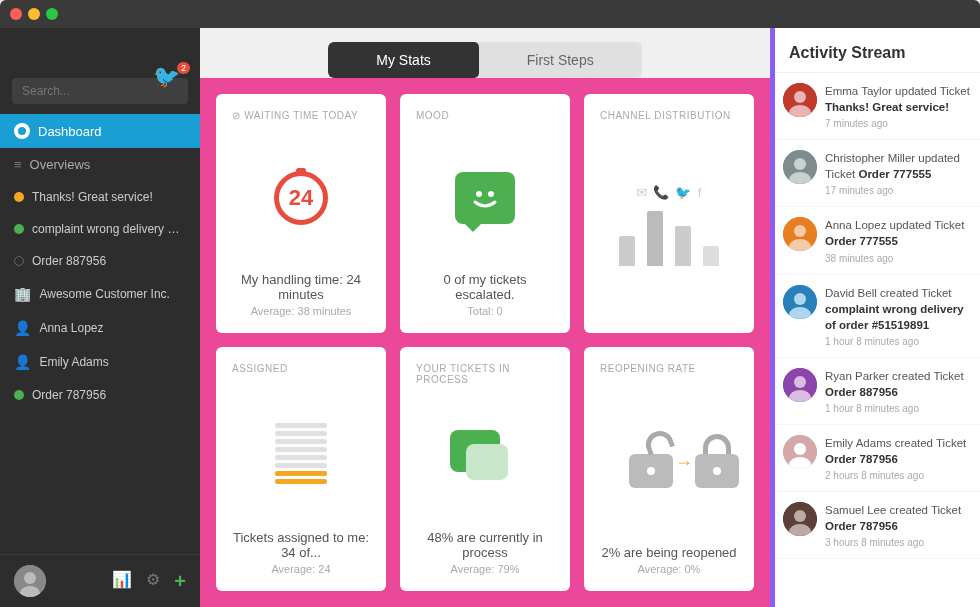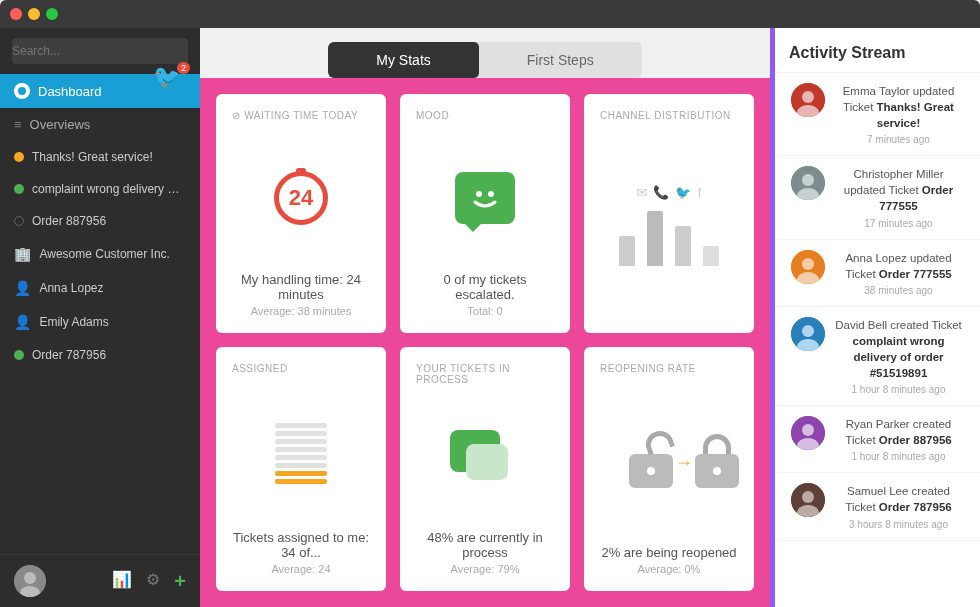--- a/index.html
+++ b/index.html
@@ -9,21 +9,21 @@
     .window-btn { width: 12px; height: 12px; border-radius: 50%; }
     .btn-red { background: #ff5f57; }
     .btn-yellow { background: #febc2e; }
     .btn-green { background: #28c840; }
 
     .app { display: flex; flex: 1; height: calc(607px - 28px); overflow: hidden; }
 
     
     .sidebar { width: 200px; background: #2d2d2d; display: flex; flex-direction: column; flex-shrink: 0; }
     .sidebar-search { padding: 10px 12px; }
-    .sidebar-search input { width: 100%; background: #3f3f3f; border: none; border-radius: 4px; color: #aaa; padding: 6px 0; font-size: 12px; outline: none; }
+    .sidebar-search input { width: 100%; background: #3f3f3f; border: none; border-radius: 4px; color: #aaa; padding: 6px 10px; font-size: 12px; outline: none; margin-top: 40px; }
     .sidebar-header { position: relative; }
 
     .nav-item { display: flex; align-items: center; gap: 8px; padding: 9px 14px; cursor: pointer; font-size: 13px; color: #aaa; }
     .nav-item.active { background: #1a9fd4; color: #fff; }
     .nav-dot { width: 10px; height: 10px; border-radius: 50%; flex-shrink: 0; }
     .dot-orange { background: #f5a623; }
     .dot-green { background: #4caf50; }
     .dot-none { width: 10px; height: 10px; border: 1px solid #666; border-radius: 50%; flex-shrink: 0; }
 
     .sidebar-bottom { margin-top: auto; display: flex; align-items: center; padding: 10px 14px; border-top: 1px solid #3a3a3a; gap: 16px; }
@@ -41,21 +41,21 @@
     .stats-grid { display: grid; grid-template-columns: 1fr 1fr 1fr; gap: 14px; padding: 16px; flex: 1; }
     .stat-card { background: #fff; border-radius: 6px; padding: 16px; display: flex; flex-direction: column; align-items: center; }
     .stat-card-title { font-size: 10px; color: #aaa; letter-spacing: 0.5px; text-transform: uppercase; margin-bottom: 12px; align-self: flex-start; }
     .stat-card-content { flex: 1; display: flex; flex-direction: column; align-items: center; justify-content: center; }
     .stat-card-desc { font-size: 13px; color: #555; text-align: center; margin-top: 10px; }
     .stat-card-sub { font-size: 11px; color: #aaa; margin-top: 3px; text-align: center; }
 
     
     .activity { width: 210px; background: #fff; display: flex; flex-direction: column; flex-shrink: 0; overflow-y: auto; border-left: 5px solid #8b5cf6; }
     .activity-title { font-size: 16px; font-weight: 600; color: #333; padding: 16px 14px 10px; border-bottom: 1px solid #f0f0f0; }
-    .activity-item { display: flex; gap: 8px; padding: 10px 16px; border-bottom: 1px solid #f5f5f5; text-align: center; }
+    .activity-item { display: flex; gap: 8px; padding: 10px 8px; border-bottom: 1px solid #f5f5f5; }
     .activity-avatar { width: 34px; height: 34px; border-radius: 50%; flex-shrink: 0; overflow: hidden; display: flex; align-items: center; justify-content: center; font-size: 14px; font-weight: bold; color: #fff; }
     .activity-content { flex: 1; }
     .activity-text { font-size: 11.5px; color: #555; line-height: 1.4; }
     .activity-text strong { color: #333; }
     .activity-time { font-size: 10px; color: #aaa; margin-top: 3px; }
   </style>
 </head>
 <body>
 
 <div class="window-chrome">
@@ -333,20 +333,35 @@
           </svg>
       </div>
       <div class="activity-content">
         <div class="activity-text">
           Ryan Parker created Ticket <strong>Order 887956</strong>
         </div>
         <div class="activity-time">1 hour 8 minutes ago</div>
       </div>
     </div>
 
+    <div class="activity-item">
+      <div class="activity-avatar" style="background:#d4a8a8;">
+        <svg width="34" height="34" viewBox="0 0 34 34">
+            <circle cx="17" cy="17" r="17" fill="#d4a8a8"></circle>
+            <circle cx="17" cy="14" r="6" fill="#fff"></circle>
+            <ellipse cx="17" cy="30" rx="11" ry="8" fill="#fff"></ellipse>
+          </svg>
+      </div>
+      <div class="activity-content">
+        <div class="activity-text">
+          Emily Adams created Ticket <strong>Order 787956</strong>
+        </div>
+        <div class="activity-time">2 hours 8 minutes ago</div>
+      </div>
+    </div>
 
     <div class="activity-item">
       <div class="activity-avatar" style="background:#5d4037;">
         <svg width="34" height="34" viewBox="0 0 34 34">
             <circle cx="17" cy="17" r="17" fill="#5d4037"></circle>
             <circle cx="17" cy="14" r="6" fill="#bcaaa4"></circle>
             <ellipse cx="17" cy="30" rx="11" ry="8" fill="#bcaaa4"></ellipse>
           </svg>
       </div>
       <div class="activity-content">

